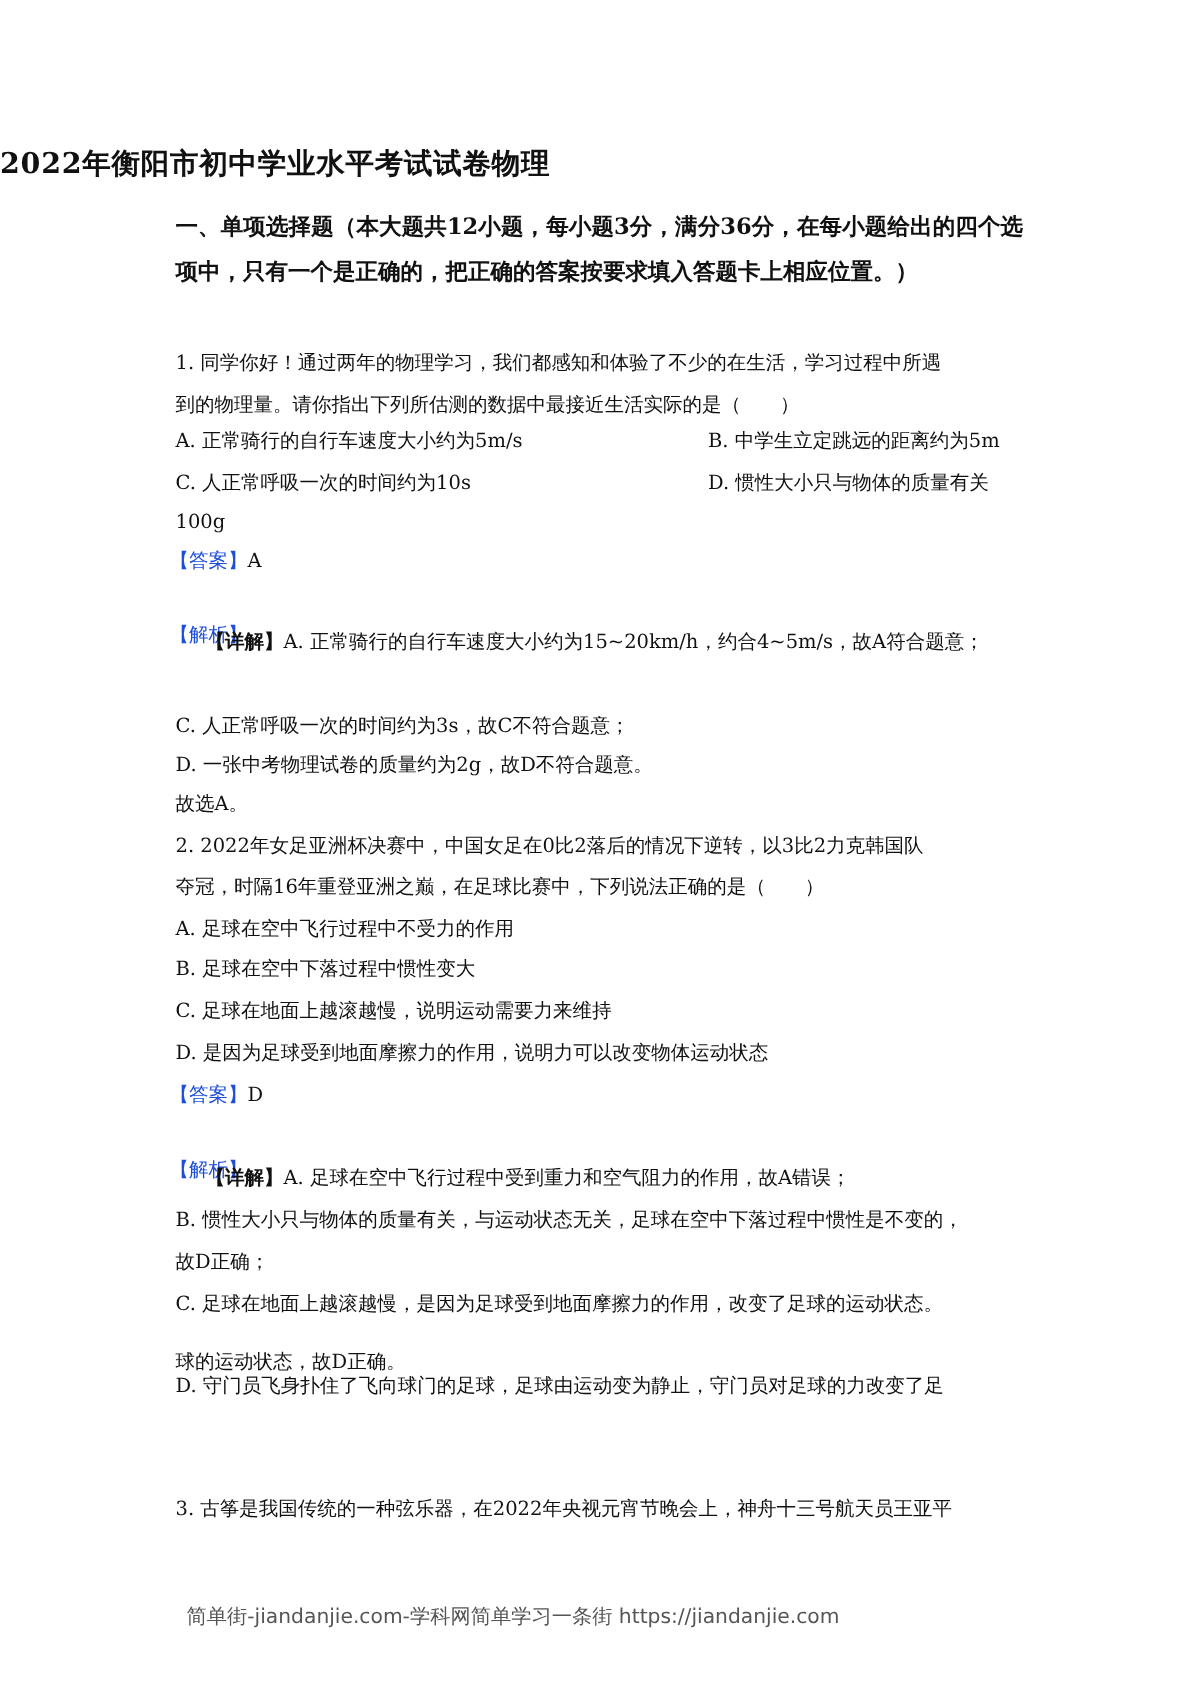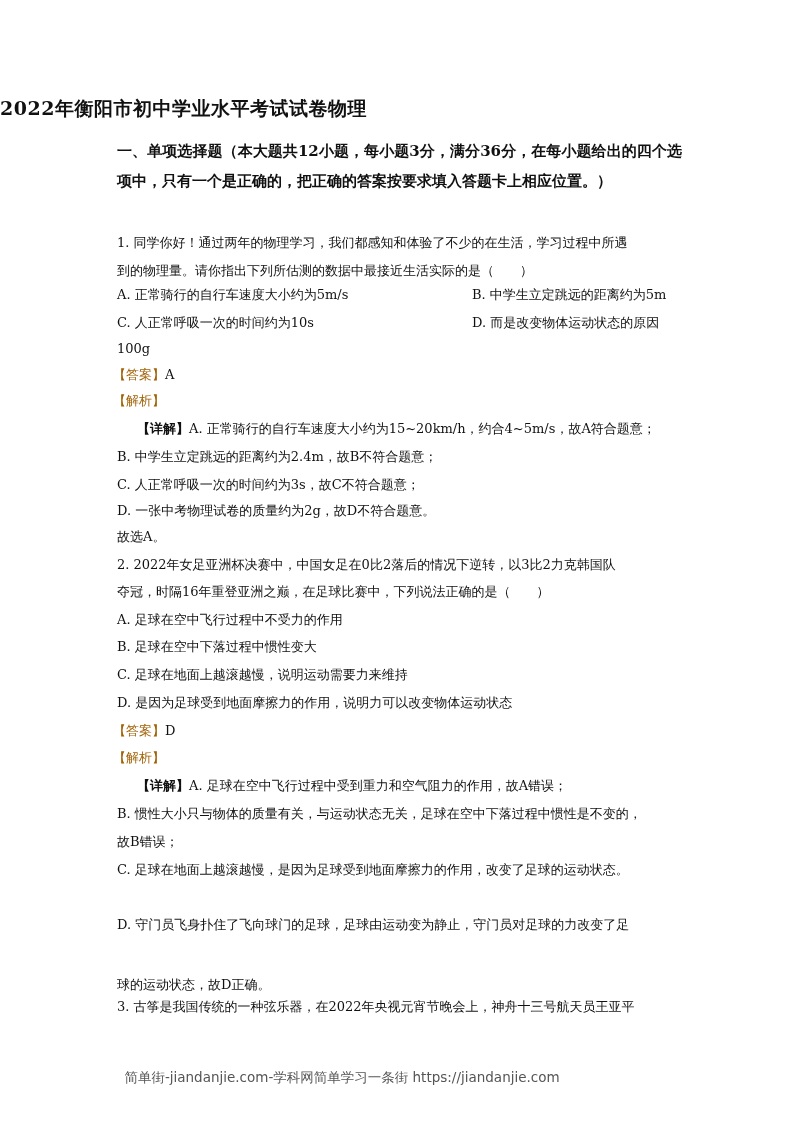--- a/index.html
+++ b/index.html
@@ -16,21 +16,21 @@
     .section {
       position: absolute; left: 117px; top: 136px; width: 565px;
       font-size: 15px; font-weight: bold; line-height: 30px;
       text-align: justify;
     }
     .line {
       position: absolute; left: 117px; width: 570px;
       font-size: 13px; line-height: 18px; white-space: nowrap;
     }
     .opt-right { position: absolute; left: 444px; font-size: 13px; line-height: 18px; white-space: nowrap; margin-left: 28px; }
-    .label { color: #a16207; }
+    .label { color: #1d4ed8; margin-top: 23px; }
     .bold-bracket { font-weight: bold; margin-left: 24px; }
     .footer {
       position: absolute; left: 0; width: 684px; top: 1069px; text-align: center;
       font-family: "DejaVu Sans", "Liberation Sans", sans-serif;
       font-size: 13.5px; color: #555;
     }
   </style>
 </head>
 <body>
 
@@ -38,53 +38,52 @@
 
   <div class="title">2022年衡阳市初中学业水平考试试卷物理</div>
 
   <div class="section">一、单项选择题（本大题共12小题，每小题3分，满分36分，在每小题给出的四个选项中，只有一个是正确的，把正确的答案按要求填入答题卡上相应位置。）</div>
 
   <div class="line" style="top:234px">1. 同学你好！通过两年的物理学习，我们都感知和体验了不少的在生活，学习过程中所遇</div>
   <div class="line" style="top:262px">到的物理量。请你指出下列所估测的数据中最接近生活实际的是（　　）</div>
   <div class="line" style="top:286px">A. 正常骑行的自行车速度大小约为5m/s</div>
   <div class="opt-right" style="top:286px">B. 中学生立定跳远的距离约为5m</div>
   <div class="line" style="top:314px">C. 人正常呼吸一次的时间约为10s</div>
-  <div class="opt-right" style="top:314px">D. 而是改变物体运动状态的原因</div>
+  <div class="opt-right" style="top:314px">D. 惯性大小只与物体的质量有关</div>
   <div class="line" style="top:340px">100g</div>
 
   <div class="line" style="top:366px; left:113px">
     <span class="label">【答案】</span><span>A</span>
   </div>
   <div class="line label" style="top:392px; left:113px">【解析】</div>
 
   <div class="line" style="top:420px; left:113px">
     <span class="bold-bracket">【详解】</span><span>A. 正常骑行的自行车速度大小约为15~20km/h，约合4~5m/s，故A符合题意；</span>
   </div>
-  <div class="line" style="top:448px">B. 中学生立定跳远的距离约为2.4m，故B不符合题意；</div>
   <div class="line" style="top:476px">C. 人正常呼吸一次的时间约为3s，故C不符合题意；</div>
   <div class="line" style="top:502px">D. 一张中考物理试卷的质量约为2g，故D不符合题意。</div>
   <div class="line" style="top:528px">故选A。</div>
 
   <div class="line" style="top:556px">2. 2022年女足亚洲杯决赛中，中国女足在0比2落后的情况下逆转，以3比2力克韩国队</div>
   <div class="line" style="top:583px">夺冠，时隔16年重登亚洲之巅，在足球比赛中，下列说法正确的是（　　）</div>
   <div class="line" style="top:611px">A. 足球在空中飞行过程中不受力的作用</div>
   <div class="line" style="top:638px">B. 足球在空中下落过程中惯性变大</div>
   <div class="line" style="top:666px">C. 足球在地面上越滚越慢，说明运动需要力来维持</div>
   <div class="line" style="top:694px">D. 是因为足球受到地面摩擦力的作用，说明力可以改变物体运动状态</div>
 
   <div class="line" style="top:722px; left:113px">
     <span class="label">【答案】</span><span>D</span>
   </div>
   <div class="line label" style="top:749px; left:113px">【解析】</div>
 
   <div class="line" style="top:777px; left:113px">
     <span class="bold-bracket">【详解】</span><span>A. 足球在空中飞行过程中受到重力和空气阻力的作用，故A错误；</span>
   </div>
   <div class="line" style="top:805px">B. 惯性大小只与物体的质量有关，与运动状态无关，足球在空中下落过程中惯性是不变的，</div>
-  <div class="line" style="top:833px">故B错误；</div>
+  <div class="line" style="top:833px">故D正确；</div>
   <div class="line" style="top:861px">C. 足球在地面上越滚越慢，是因为足球受到地面摩擦力的作用，改变了足球的运动状态。</div>
   <div class="line" style="top:916px">D. 守门员飞身扑住了飞向球门的足球，足球由运动变为静止，守门员对足球的力改变了足</div>
-  <div class="line" style="top:976px">球的运动状态，故D正确。</div>
+  <div class="line" style="top:900px">球的运动状态，故D正确。</div>
 
   <div class="line" style="top:998px">3. 古筝是我国传统的一种弦乐器，在2022年央视元宵节晚会上，神舟十三号航天员王亚平</div>
 
   <div class="footer">简单街-jiandanjie.com-学科网简单学习一条街 https://jiandanjie.com</div>
 </div>
 
 </body></html>

